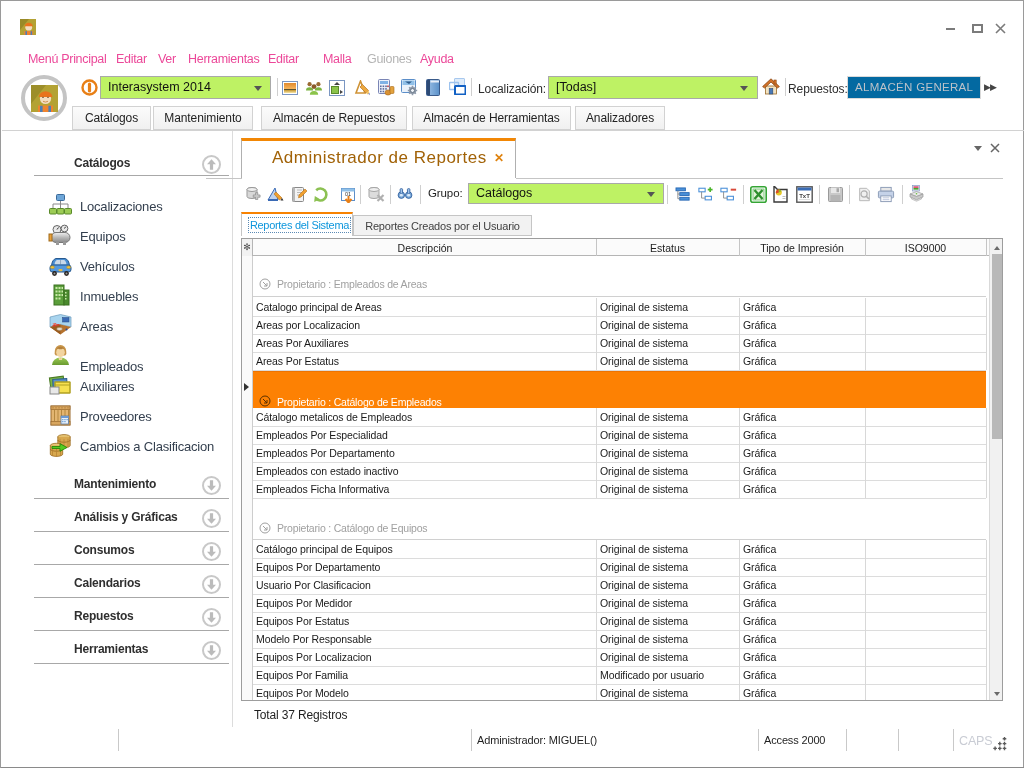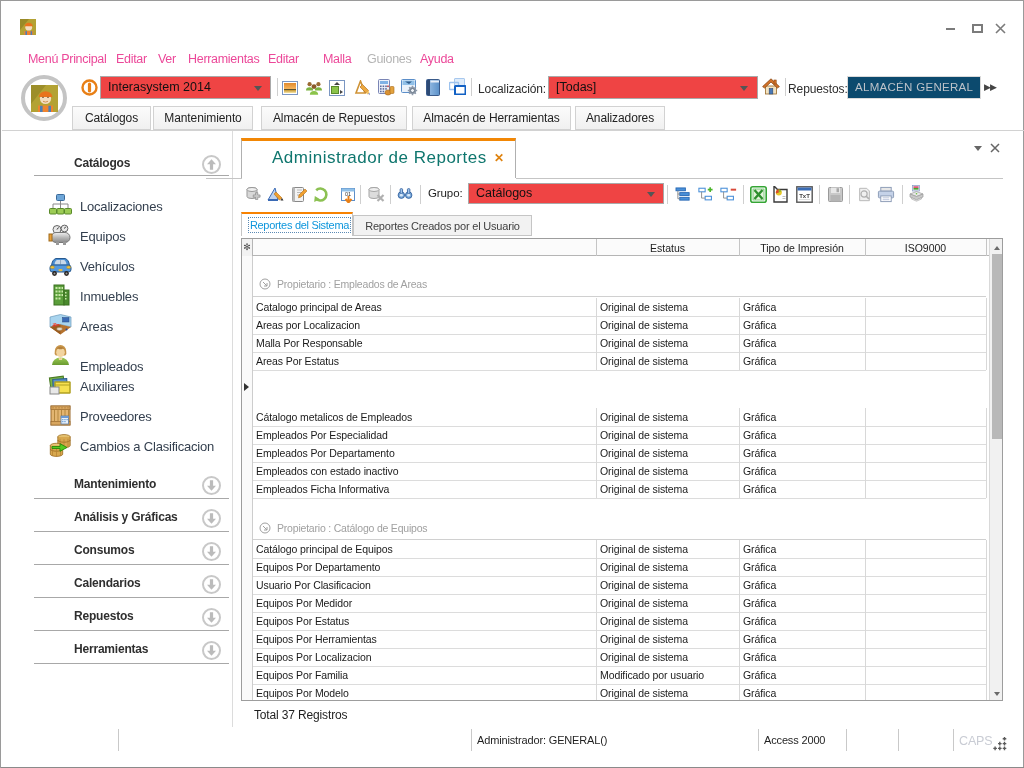--- a/index.html
+++ b/index.html
@@ -9,21 +9,21 @@
   border-left:1px solid #9a9a9a; border-top:1px solid #9a9a9a; border-right:1px solid #9a9a9a; }
 .abs { position:absolute; }
 .sep { position:absolute; width:1px; background:#cfcfcf; }
 .ico { position:absolute; }
 
 #title { position:absolute; left:42px; top:16.5px; font-size:15.5px; color:#1598e3; }
 .winbtn { position:absolute; color:#7b7b7b; }
 
 .menu { position:absolute; top:51px; font-size:12.5px; letter-spacing:-0.3px; color:#ec4899; }
 
-.combo { position:absolute; background:#ef4444; border:1px solid #a9a9a9; font-size:12.5px; color:#111; }
+.combo { position:absolute; background:#bef264; border:1px solid #a9a9a9; font-size:12.5px; color:#111; }
 .combo .tx { position:absolute; left:7px; top:3px; }
 .carr { position:absolute; width:0; height:0; border-left:4px solid transparent; border-right:4px solid transparent; border-top:5px solid #555; }
 .lbl { position:absolute; font-size:12px; letter-spacing:-0.1px; color:#2e2e2e; }
 
 .tab { position:absolute; top:105px; height:24px; background:linear-gradient(#fbfbfb,#f0f0f0); border:1px solid #d2d2d2; font-size:12px; letter-spacing:-0.1px; color:#222; text-align:center; line-height:22px; }
 
 .shead { position:absolute; left:73px; font-size:12px; letter-spacing:-0.2px; font-weight:bold; color:#2f2f2f; }
 .sline { position:absolute; left:33px; width:195px; height:1px; background:#a8a8a8; }
 .scirc { position:absolute; left:201px; width:19px; height:19px; border:2px solid #c8c8c8; border-radius:50%; }
 .scirc svg { position:absolute; left:2px; top:2px; }
@@ -176,21 +176,21 @@
       <span class="carr" style="right:9px;top:9px"></span>
     </div>
 <svg class="ico" style="left:761px;top:77px" width="18" height="18" viewBox="0 0 18 18">
  <rect x="3.5" y="8" width="11" height="8" fill="#f2e3c2" stroke="#9a6a28" stroke-width="0.8"></rect>
  <path d="M9 0.8 L17.4 8.6 L15.4 10 L9 4 L2.6 10 L0.6 8.6 Z" fill="#d4722a" stroke="#8a4a14" stroke-width="0.8"></path>
  <rect x="7.2" y="10.5" width="3.6" height="5.5" fill="#4a78b5" stroke="#2a4a75" stroke-width="0.6"></rect>
  <rect x="12" y="2" width="2.2" height="4" fill="#d4722a" stroke="#8a4a14" stroke-width="0.6"></rect>
 </svg>
 <div class="sep" style="left:784px;top:77px;height:18px"></div>
 <div class="lbl" style="left:787px;top:81px">Repuestos:</div>
-<div class="abs" style="left:846px;top:75px;width:134px;height:23px;background:#0c4a6e;border:1px solid #dadada;font-size:11.5px;letter-spacing:0.3px;color:#bcc2c9;line-height:21px;padding-left:7px;white-space:nowrap">ALMACÉN GENERAL</div>
+<div class="abs" style="left:846px;top:75px;width:134px;height:23px;background:#0369a1;border:1px solid #dadada;font-size:11.5px;letter-spacing:0.3px;color:#bcc2c9;line-height:21px;padding-left:7px;white-space:nowrap">ALMACÉN GENERAL</div>
 <div class="abs" style="left:983px;top:81px;font-size:9px;color:#444;letter-spacing:-1px">▶▶</div>
 
 <div class="tab" style="left:71px;width:79px">Catálogos</div>
 <div class="tab" style="left:152px;width:100px">Mantenimiento</div>
 <div class="tab" style="left:260px;width:146px">Almacén de Repuestos</div>
 <div class="tab" style="left:411px;width:159px">Almacén de Herramientas</div>
 <div class="tab" style="left:574px;width:90px">Analizadores</div>
 <div class="abs" style="left:1px;top:129px;width:1022px;height:1px;background:#d2d2d2"></div>
 
 <div class="abs" style="left:231px;top:130px;width:1px;height:596px;background:#dcdcdc"></div>
@@ -383,21 +383,21 @@
 <div class="sline" style="top:629px"></div>
 <div class="shead" style="top:641px">Herramientas</div>
 <div class="scirc" style="top:640px">
       <svg width="13" height="13" viewBox="0 0 13 13" style="position:absolute;left:1px;top:1px">
         <path d="M6.5 11.8 L2 6.7 L4.9 6.7 L4.9 1.2 L8.1 1.2 L8.1 6.7 L11 6.7 Z" fill="#bbb"></path>
       </svg>
     </div>
 <div class="sline" style="top:662px"></div>
 
 <div class="abs" style="left:240px;top:137px;width:275px;height:40px;background:#fff;border-left:1px solid #b0b0b0;border-right:1px solid #b0b0b0;border-top:3px solid #f28705"></div>
-<div class="abs" style="left:271px;top:147px;font-size:17px;letter-spacing:0.5px;color:#0f766e">Administrador de Reportes</div>
+<div class="abs" style="left:271px;top:147px;font-size:17px;letter-spacing:0.5px;color:#a16207">Administrador de Reportes</div>
 <div class="abs" style="left:493px;top:150px;font-size:12px;font-weight:bold;color:#df820e">✕</div>
 <div class="abs" style="left:205px;top:177px;width:36px;height:1px;background:#c5c5c5"></div>
 <div class="abs" style="left:515px;top:177px;width:487px;height:1px;background:#c5c5c5"></div>
 <div class="abs" style="left:973px;top:145px;width:0;height:0;border-left:4.5px solid transparent;border-right:4.5px solid transparent;border-top:5px solid #666"></div>
 <svg class="abs" style="left:989px;top:142px" width="10" height="10" viewBox="0 0 10 10">
       <path d="M1 1 L9 9 M9 1 L1 9" stroke="#666" stroke-width="1.5"></path>
     </svg>
 
 <svg class="ico" style="left:244px;top:185px" width="17" height="17" viewBox="0 0 17 17">
  <path d="M2 3.5 a5 2 0 0 1 10 0 L12 10.5 a5 2 0 0 1 -10 0 Z" fill="#d8d8d8" stroke="#999"></path>
@@ -518,20 +518,21 @@
 </svg>
 
 <div class="abs" style="left:352px;top:214px;width:179px;height:21px;background:#f2f2f2;border:1px solid #c5c5c5;font-size:11px;letter-spacing:-0.2px;color:#3f3f3f;text-align:center;line-height:20px">Reportes Creados por el Usuario</div>
 <div class="abs" style="left:240px;top:211px;width:112px;height:24px;background:#fff;border-left:1px solid #c5c5c5;border-right:1px solid #c5c5c5;border-top:2.5px solid #f88200"></div>
 <div class="abs" style="left:247px;top:216px;width:103px;height:16px;border:1px dotted #5a8ab5;font-size:11px;letter-spacing:-0.3px;color:#0d96dc;text-align:center;line-height:15px;white-space:nowrap">Reportes del Sistema</div>
 
 <div id="grid">
 
  <div class="abs" style="left:0;top:0;width:760px;height:17px;background:#fbfbfb;border-bottom:1px solid #b5b5b5"></div>
  <div class="abs" style="left:0;top:0;width:11px;height:17px;background:#f2f2f2;border-right:1px solid #b5b5b5;color:#444;font-size:9px;text-align:center;line-height:17px">✻</div>
+ <div class="abs" style="left:12px;top:3px;width:342px;text-align:center;font-size:10.5px;color:#222">Descripción</div>
  <div class="abs" style="left:354px;top:3px;width:143px;text-align:center;font-size:10.5px;color:#222">Estatus</div>
  <div class="abs" style="left:497px;top:3px;width:126px;text-align:center;font-size:10.5px;color:#222">Tipo de Impresión</div>
  <div class="abs" style="left:623px;top:3px;width:121px;text-align:center;font-size:10.5px;color:#222">ISO9000</div>
  <div class="gv" style="left:354px;top:0;height:17px;background:#c5c5c5"></div>
  <div class="gv" style="left:497px;top:0;height:17px;background:#c5c5c5"></div>
  <div class="gv" style="left:623px;top:0;height:17px;background:#c5c5c5"></div>
  <div class="gv" style="left:744px;top:0;height:17px;background:#c5c5c5"></div>
 
  <div class="selcol" style="top:17px;height:446px"></div>
 
@@ -554,38 +555,45 @@
  <div class="grow" style="top:77px">
         <span class="c1">Areas por Localizacion</span>
         <span class="c2">Original de sistema</span>
         <span class="c3">Gráfica</span>
         <div class="gv" style="left:343px"></div>
         <div class="gv" style="left:486px"></div>
         <div class="gv" style="left:612px"></div>
         <div class="gv" style="left:733px"></div>
       </div>
  <div class="grow" style="top:95px">
-        <span class="c1">Malla Por Responsable</span>
+        <span class="c1">Areas Por Auxiliares</span>
         <span class="c2">Original de sistema</span>
         <span class="c3">Gráfica</span>
         <div class="gv" style="left:343px"></div>
         <div class="gv" style="left:486px"></div>
         <div class="gv" style="left:612px"></div>
         <div class="gv" style="left:733px"></div>
       </div>
  <div class="grow" style="top:113px">
         <span class="c1">Areas Por Estatus</span>
         <span class="c2">Original de sistema</span>
         <span class="c3">Gráfica</span>
         <div class="gv" style="left:343px"></div>
         <div class="gv" style="left:486px"></div>
         <div class="gv" style="left:612px"></div>
         <div class="gv" style="left:733px"></div>
       </div>
 
+ <div class="gcap" style="top:132px;height:37px;background:#fd8103;border-top:1.5px solid #ed7402">
+  <svg style="position:absolute;left:6px;top:23px" width="12" height="12" viewBox="0 0 12 12">
+          <circle cx="6" cy="6" r="5" fill="none" stroke="#5a3000"></circle>
+          <path d="M4 4 L8 8 M8 8 v-3 M8 8 h-3" stroke="#5a3000" fill="none"></path>
+        </svg>
+  <span style="position:absolute;left:24px;top:24px;color:#fff">Propietario : Catálogo de Empleados</span>
+      </div>
  <div class="abs" style="left:2px;top:144px;width:0;height:0;border-top:4px solid transparent;border-bottom:4px solid transparent;border-left:5px solid #333"></div>
  <div class="grow" style="top:169px">
         <span class="c1">Cátalogo metalicos de Empleados</span>
         <span class="c2">Original de sistema</span>
         <span class="c3">Gráfica</span>
         <div class="gv" style="left:343px"></div>
         <div class="gv" style="left:486px"></div>
         <div class="gv" style="left:612px"></div>
         <div class="gv" style="left:733px"></div>
       </div>
@@ -672,21 +680,21 @@
  <div class="grow" style="top:373px">
         <span class="c1">Equipos Por Estatus</span>
         <span class="c2">Original de sistema</span>
         <span class="c3">Gráfica</span>
         <div class="gv" style="left:343px"></div>
         <div class="gv" style="left:486px"></div>
         <div class="gv" style="left:612px"></div>
         <div class="gv" style="left:733px"></div>
       </div>
  <div class="grow" style="top:391px">
-        <span class="c1">Equipos Por Herramientas</span>
+        <span class="c1">Modelo Por Responsable</span>
         <span class="c2">Original de sistema</span>
         <span class="c3">Gráfica</span>
         <div class="gv" style="left:343px"></div>
         <div class="gv" style="left:486px"></div>
         <div class="gv" style="left:612px"></div>
         <div class="gv" style="left:733px"></div>
       </div>
  <div class="grow" style="top:409px">
         <span class="c1">Equipos Por Localizacion</span>
         <span class="c2">Original de sistema</span>
@@ -717,21 +725,21 @@
 
  <div class="abs" style="left:747px;top:0;width:15px;height:463px;background:#f1f1f1;border-left:1px solid #d9d9d9"></div>
  <div class="abs" style="left:752px;top:7px;width:0;height:0;border-left:3.5px solid transparent;border-right:3.5px solid transparent;border-bottom:4.5px solid #6a6a6a"></div>
  <div class="abs" style="left:750px;top:15px;width:10px;height:185px;background:#b8b8b8"></div>
  <div class="abs" style="left:752px;top:453px;width:0;height:0;border-left:3.5px solid transparent;border-right:3.5px solid transparent;border-top:4.5px solid #6a6a6a"></div>
 </div>
 
 <div class="st" style="left:253px;top:707px;font-size:12px">Total 37 Registros</div>
 <div class="stsep" style="left:117px"></div>
 <div class="stsep" style="left:470px"></div>
-<div class="st" style="left:476px">Administrador: GENERAL()</div>
+<div class="st" style="left:476px">Administrador: MIGUEL()</div>
 <div class="stsep" style="left:757px"></div>
 <div class="st" style="left:763px">Access 2000</div>
 <div class="stsep" style="left:845px"></div>
 <div class="stsep" style="left:897px"></div>
 <div class="stsep" style="left:952px"></div>
 <div class="st" style="left:958px;color:#c9ccd4;font-size:12.5px">CAPS</div>
 <svg class="abs" style="left:992px;top:736px" width="15" height="14" viewBox="0 0 15 14">
  <g fill="#5a5a5a">
         <path d="M10.8 0 h1.4 v1.1 h1.1 v1.4 h-1.1 v1.1 h-1.4 v-1.1 h-1.1 v-1.4 h1.1 z"></path>
  <path d="M10.8 4.8 h1.4 v1.1 h1.1 v1.4 h-1.1 v1.1 h-1.4 v-1.1 h-1.1 v-1.4 h1.1 z"></path>

